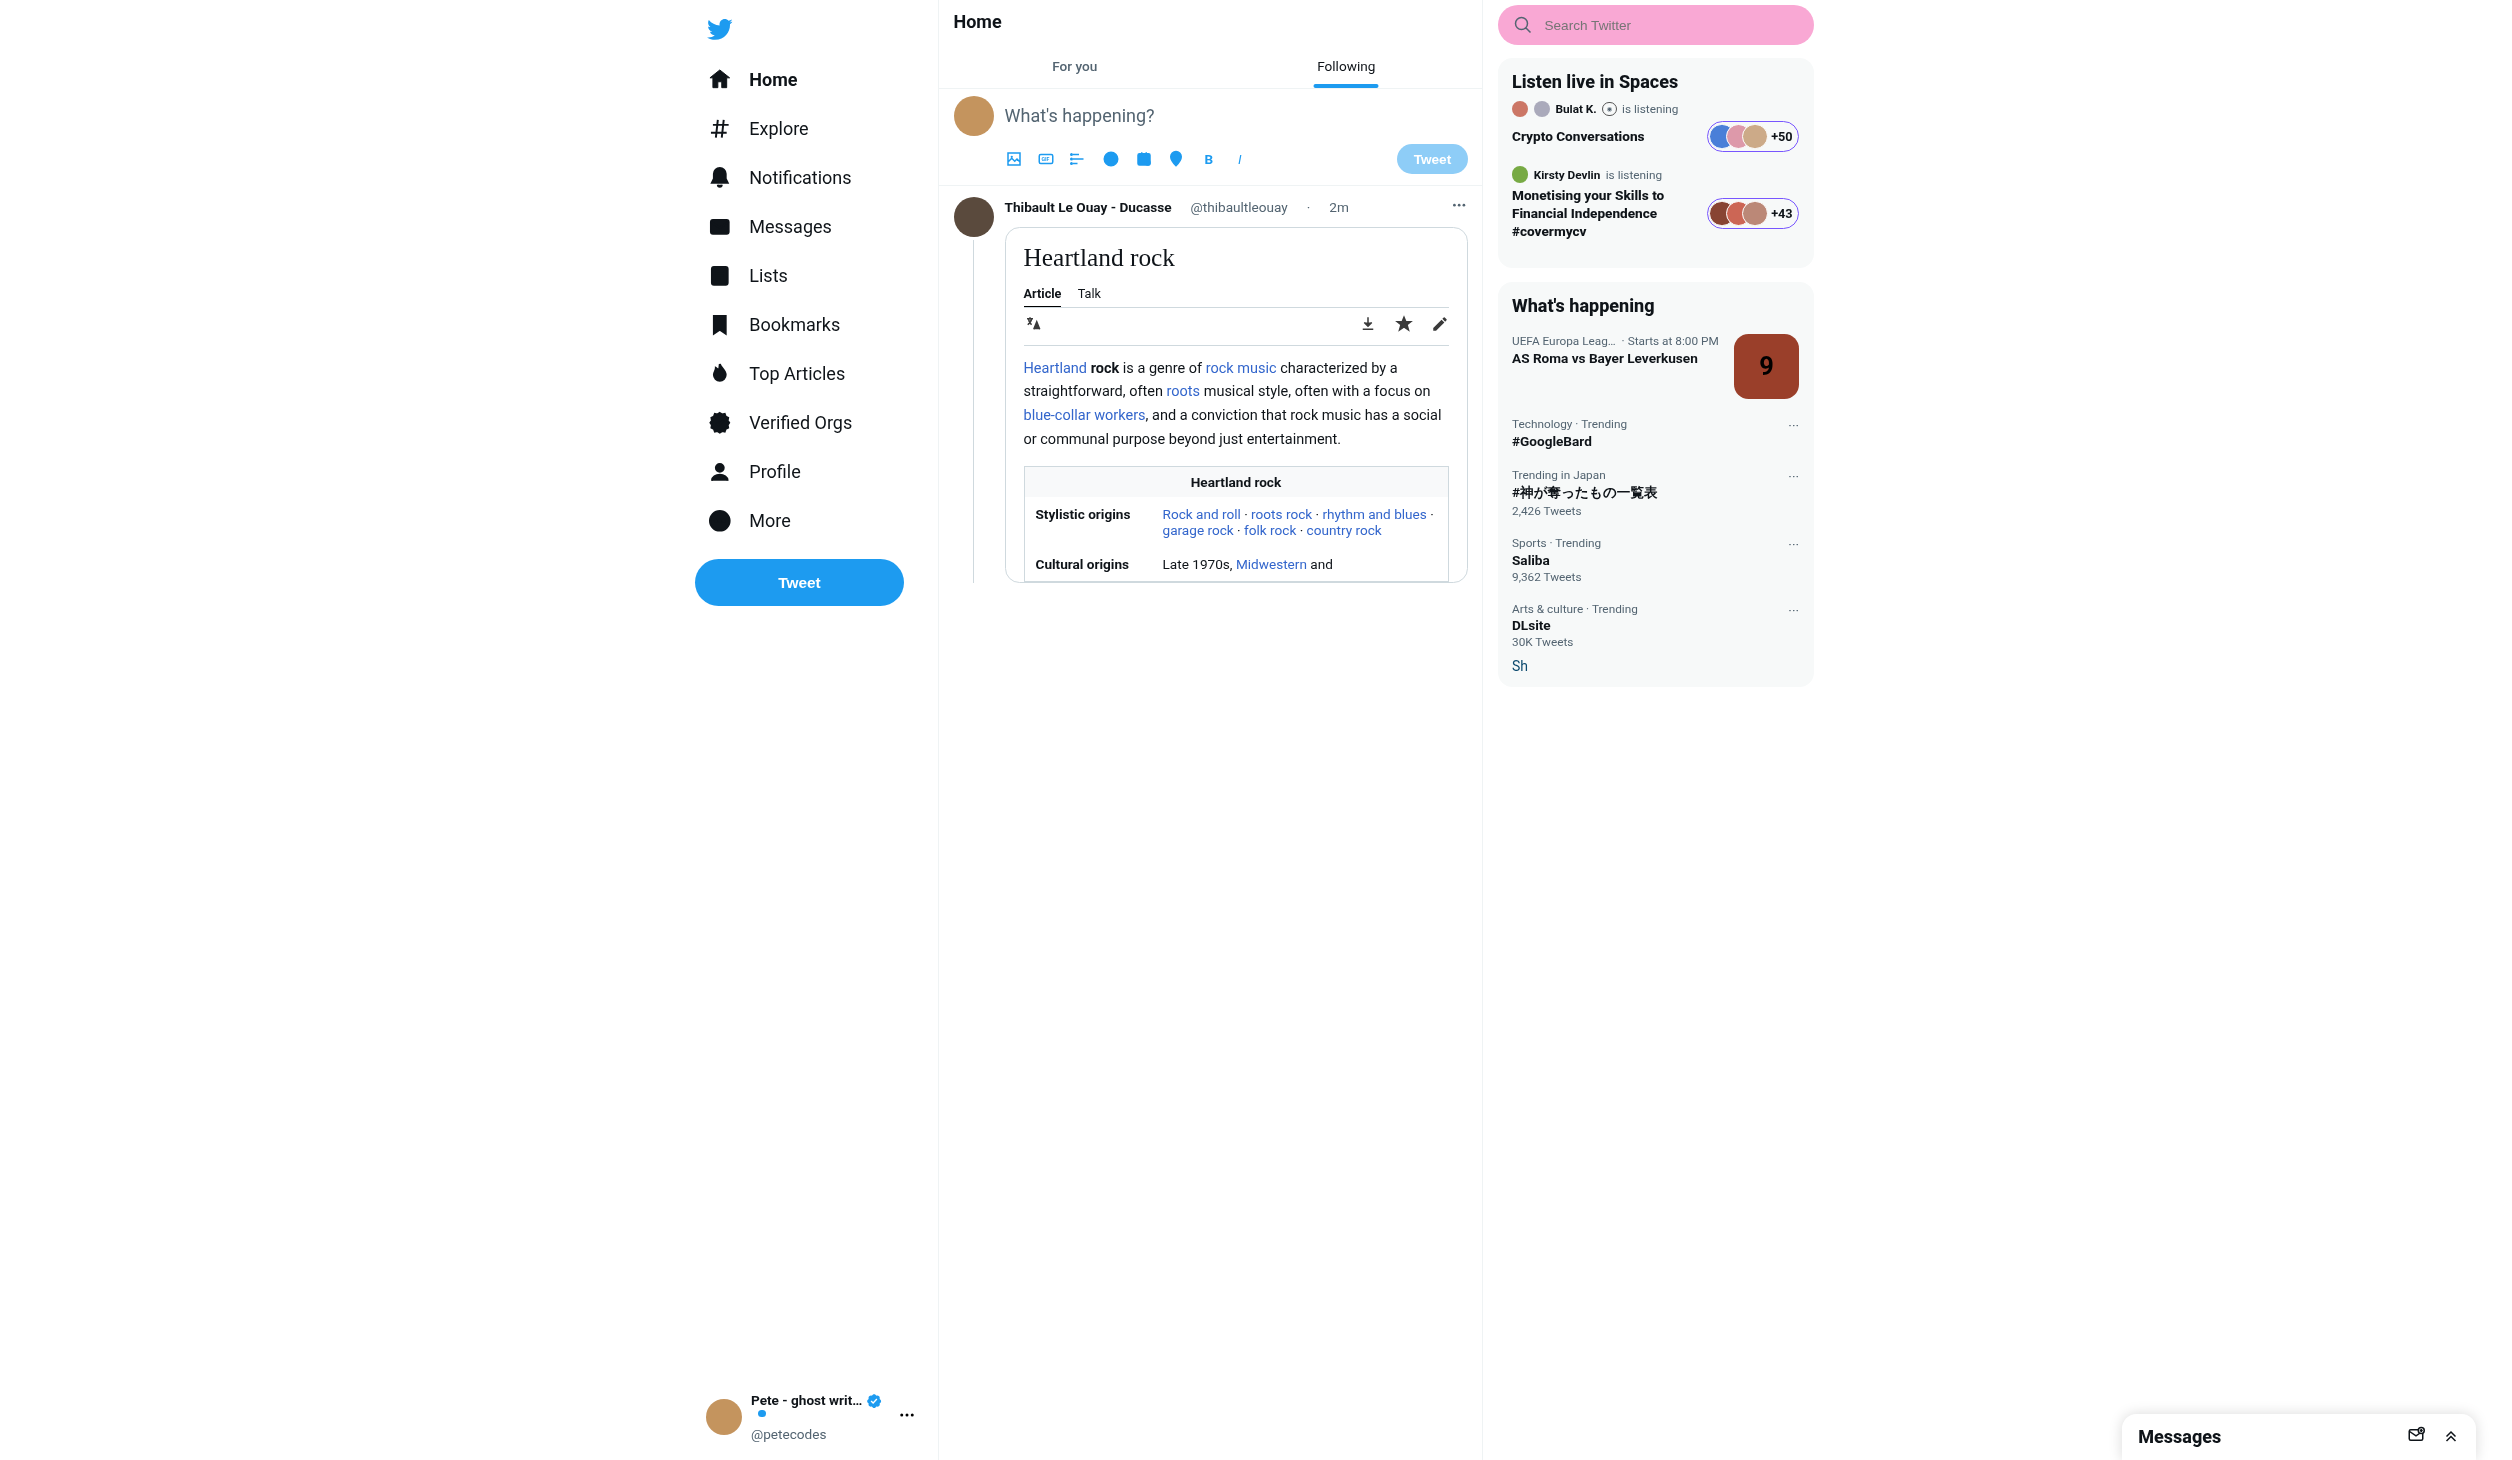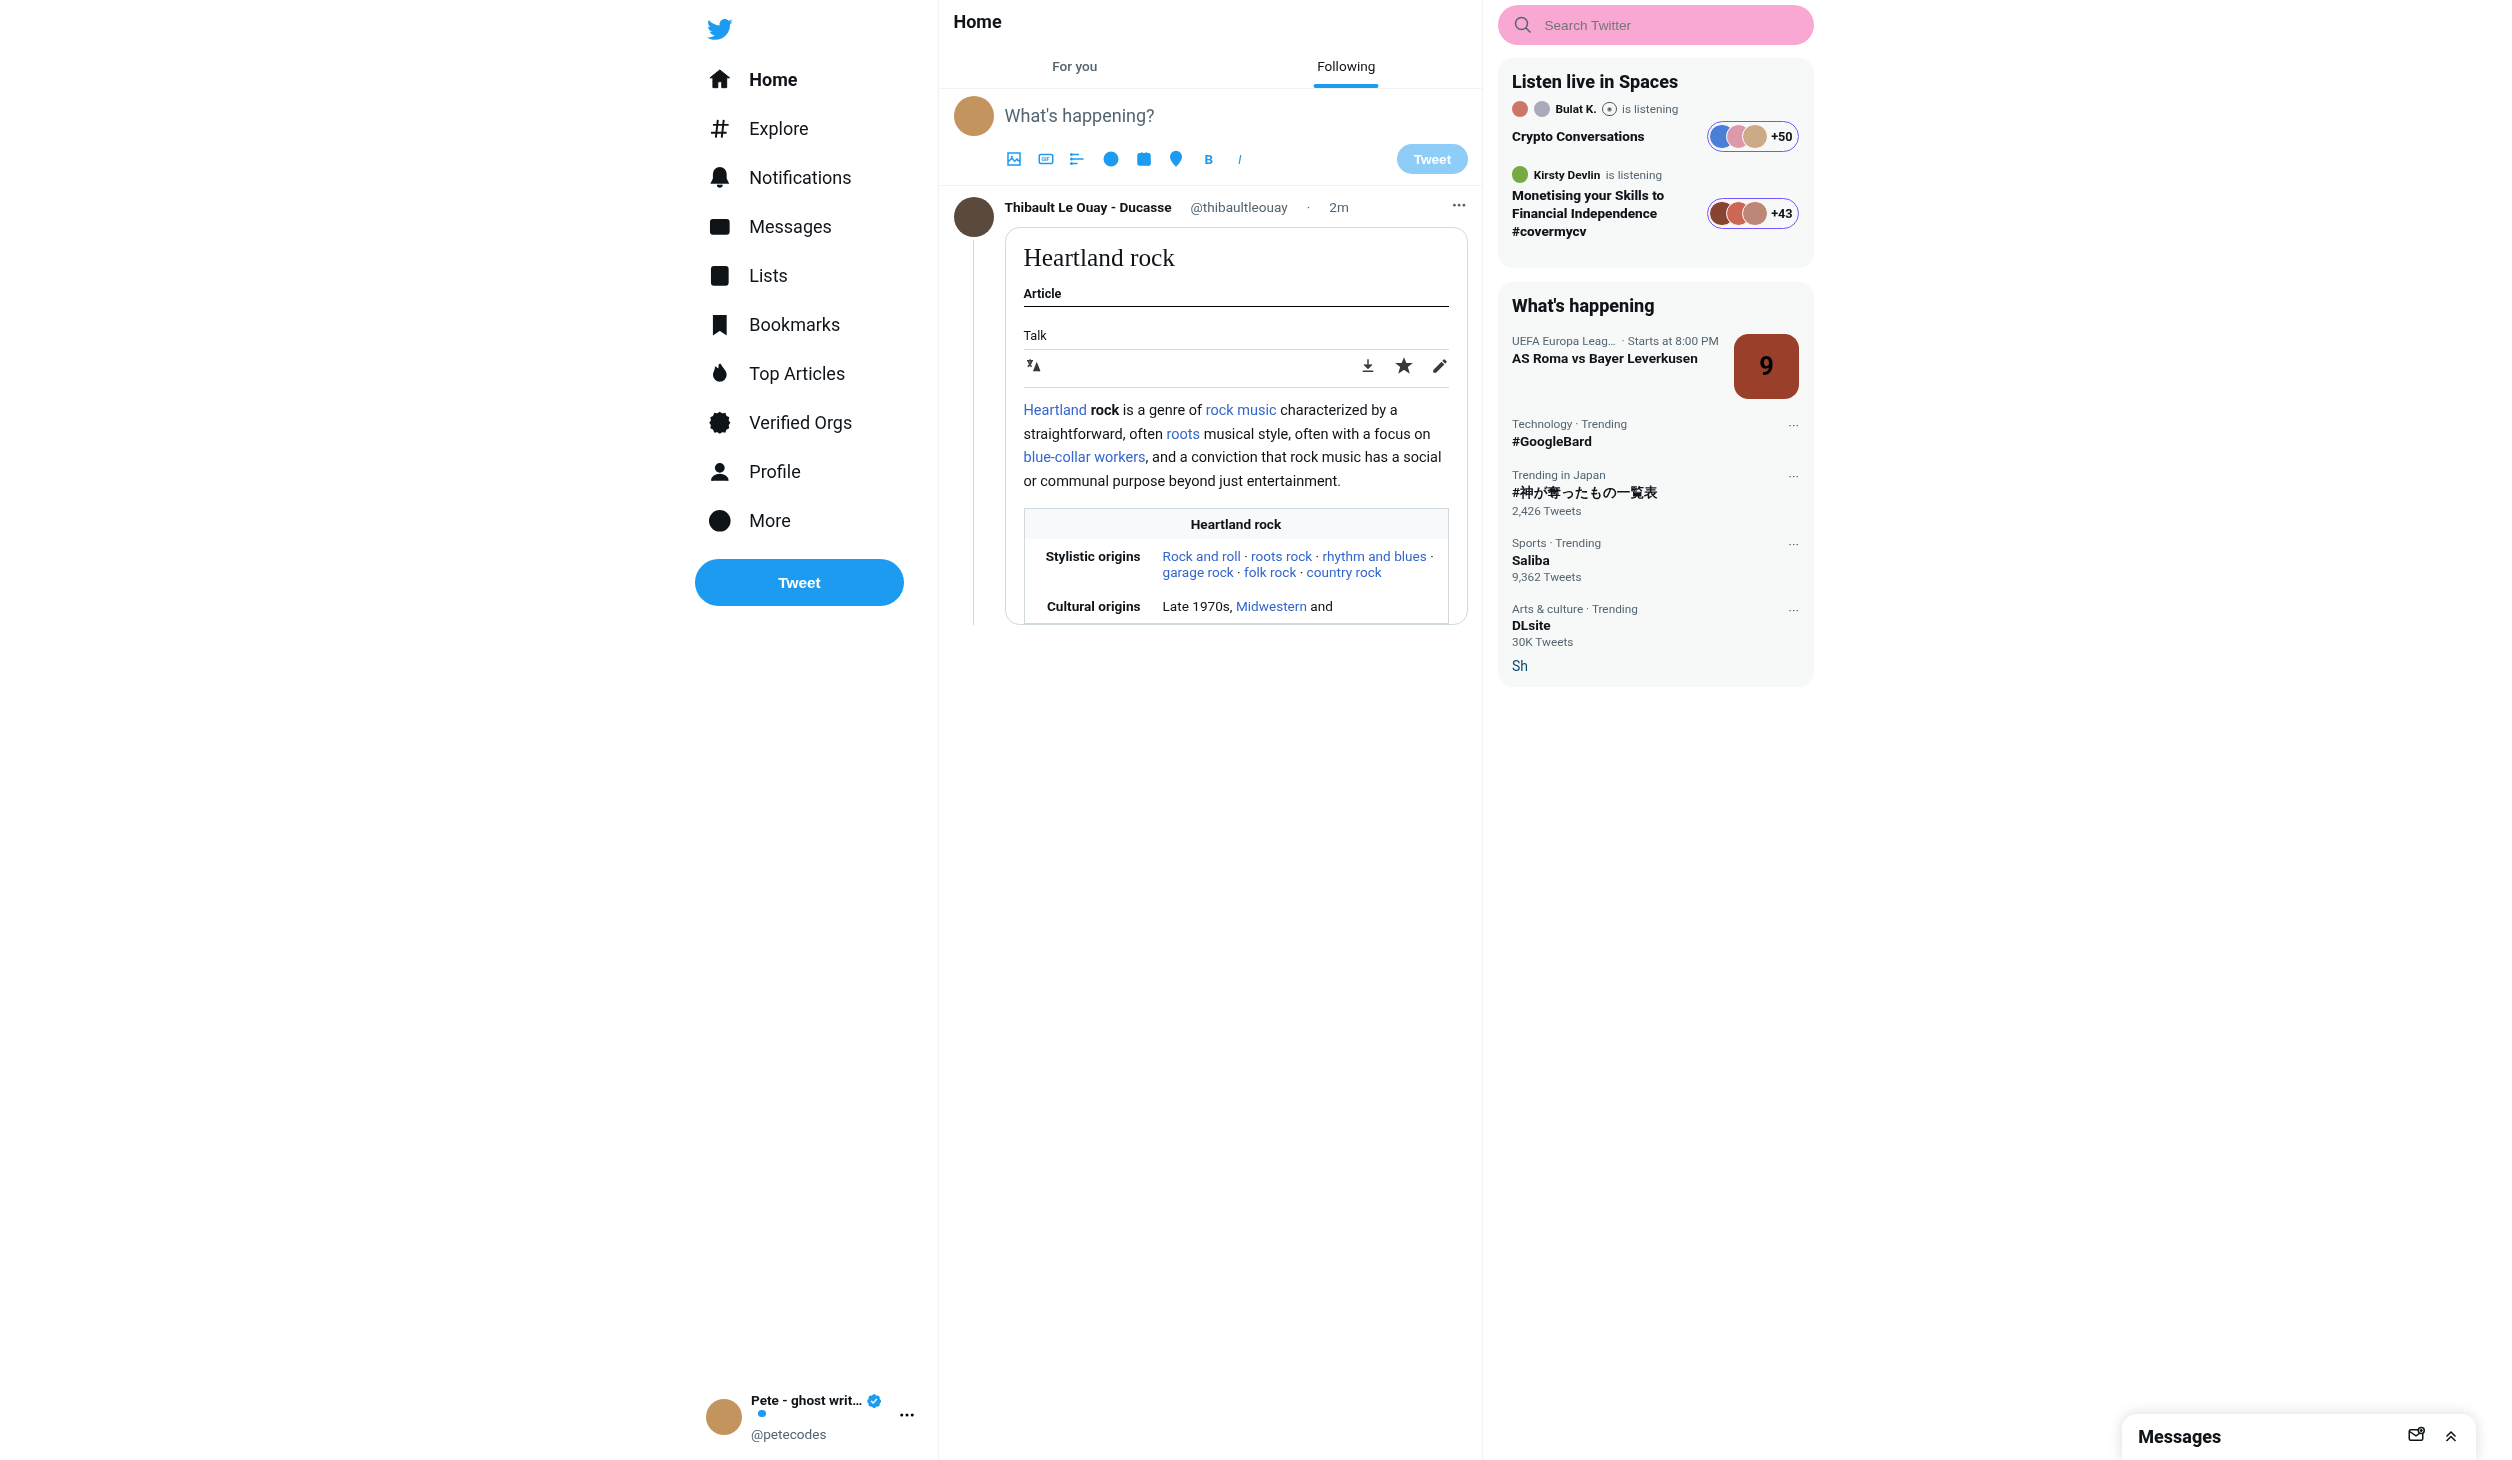--- a/index.html
+++ b/index.html
@@ -49,33 +49,33 @@
   .thread-line { width:1.8px; background:#cfd9de; margin:3.6px auto 0; flex:1;}
   .avcol { display:flex; flex-direction:column; align-items:center;}
   .post-head { display:flex; align-items:center; gap:19px; font-size:13.6px;}
   .post-head .dn { font-weight:700;}
   .post-head .grey { color:#536471;}
   .more-icon { margin-left:auto; color:#536471; cursor:pointer;}
   .post-body { font-size:13.6px; line-height:18px; margin-top:1.8px;}
   .card { border:0.9px solid #cfd9de; border-radius:14.5px; margin-top:11px; padding:14.5px 0 0;}
   .card-inner{padding:0 18px;}
   .card-title { font-family: Georgia, "Times New Roman", serif; font-size:25.4px; font-weight:400; margin-bottom:9px;}
-  .wiki-tabs { display:flex; gap:16.3px; border-bottom:0.9px solid #cfd9de; margin-bottom:7.3px;flex-direction:column;}
+  .wiki-tabs { display:flex; gap:16.3px; border-bottom:0.9px solid #cfd9de; margin-bottom:7.3px;}
   .wiki-tab { padding:5.4px 0; font-size:12.7px;}
   .wiki-tab.active { font-weight:700; border-bottom:1.8px solid #000; margin-bottom:-0.9px;}
   .wiki-tools { display:flex; justify-content:space-between; align-items:center; border-bottom:0.9px solid #cfd9de; padding-bottom:9px; margin-bottom:11px;}
   .wiki-tools .right { display:flex; gap:18px;}
   .wiki-tools svg { width:18px; height:18px; fill:#3a3a3a;}
   .card p { font-size:14.5px; line-height:23.6px;}
   .card a { color:#3366cc; text-decoration:none;}
   .infobox { margin:14.5px 18px 0; border:0.9px solid #cfd9de;}
   .infobox th.cap { background:#f8f9fa; text-align:center; font-weight:700; padding:7.3px; font-size:13.6px;}
   .infobox tr { border-top:0.9px solid #cfd9de;}
   .infobox td, .infobox th.row { padding:9px 11px; font-size:13.6px; vertical-align:top; text-align:left;}
-  .infobox th.row { font-weight:700; width:127px;text-align:right;}
+  .infobox th.row { font-weight:700; width:127px;}
   
   .right-col { padding:5.4px 14.5px 0;}
   .search { background:#f9a8d4; border-radius:9082px; display:flex; align-items:center; gap:12.7px; padding:11px 16.3px; margin-bottom:13px;}
   .search svg { width:18px; height:18px; fill:#536471;}
   .search input { border:none; background:transparent; font-size:13.6px; outline:none; color:#536471; flex:1;}
   .panel { background:#f7f9f9; border-radius:14.5px; padding:12.7px 14.5px; margin-bottom:14.5px;}
   .panel h2 { font-size:18px; font-weight:800; margin-bottom:9px;}
   .space { margin-bottom:14.5px;}
   .space-by { font-size:11.8px; color:#536471; display:flex; align-items:center; gap:5.4px;}
   .space-by b { color:#0f1419; font-weight:700;}

